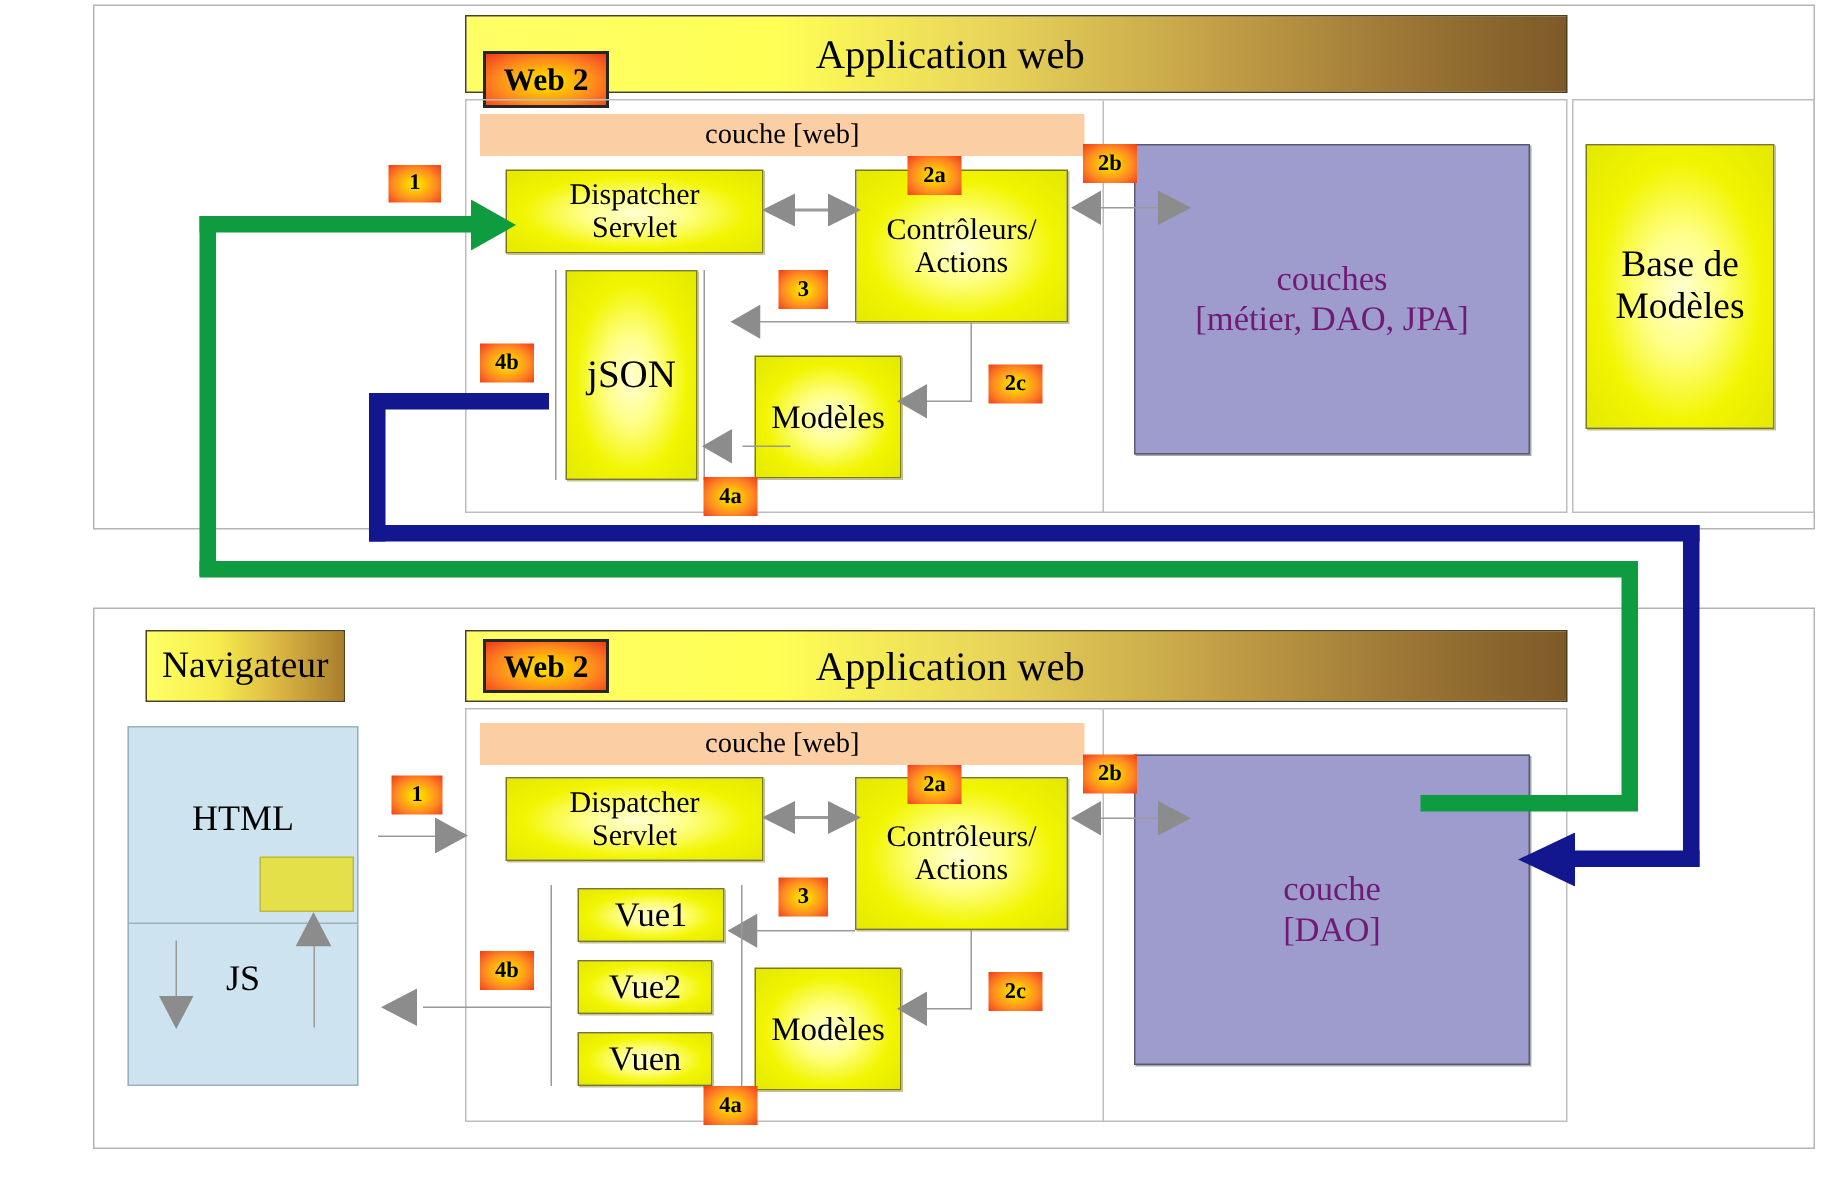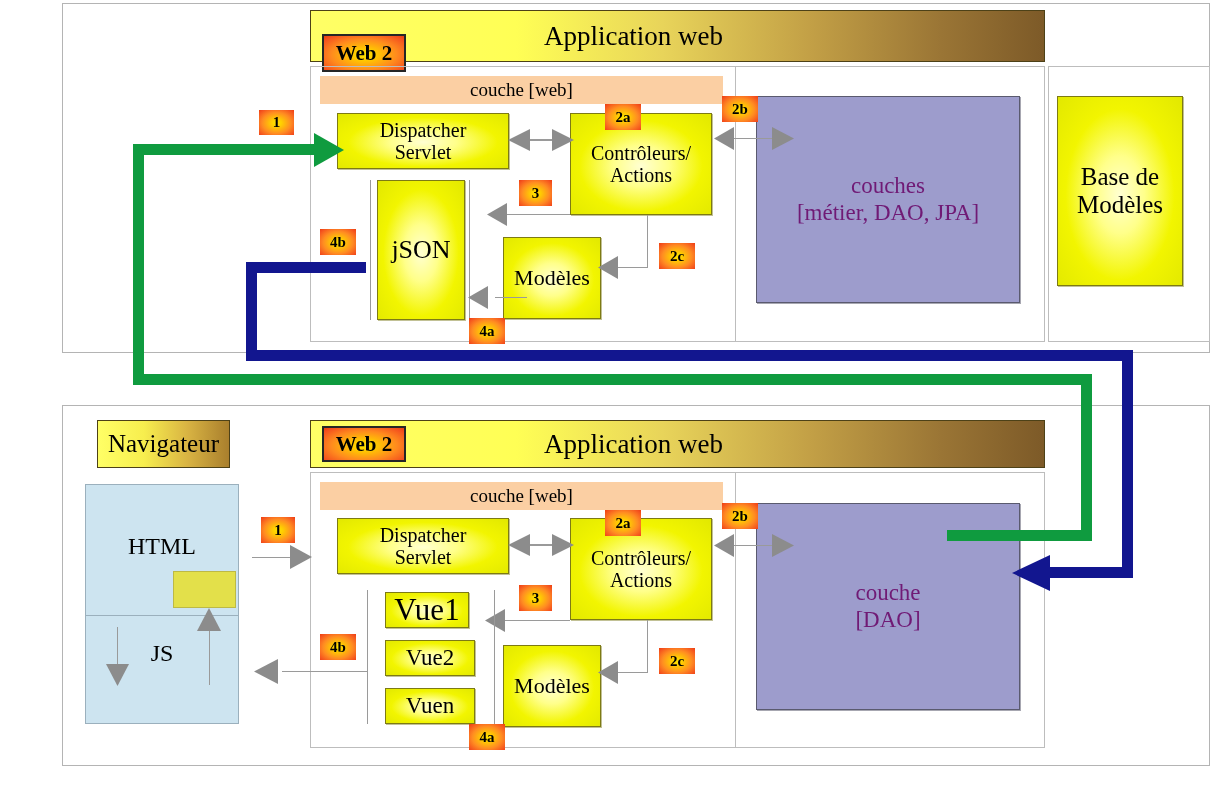--- a/index.html
+++ b/index.html
@@ -192,21 +192,21 @@
   <div class="ybox" style="left:337px;top:518px;width:172px;height:56px;flex-direction:column;">
     <span>Dispatcher</span>
     <span>Servlet</span>
   </div>
 
   <div class="ybox" style="left:570px;top:518px;width:142px;height:102px;flex-direction:column;">
     <span>Contrôleurs/</span>
     <span>Actions</span>
   </div>
 
-  <div class="ybox" style="left:385px;top:592px;width:84px;height:36px;font-size:31px;text-align:center;">Vue1</div>
+  <div class="ybox" style="left:385px;top:592px;width:98px;height:36px;font-size:23px;text-align:center;">Vue1</div>
   <div class="ybox" style="left:385px;top:640px;width:90px;height:36px;font-size:23px;">Vue2</div>
   <div class="ybox" style="left:385px;top:688px;width:90px;height:36px;font-size:23px;">Vuen</div>
 
   <div class="ybox" style="left:503px;top:645px;width:98px;height:82px;font-size:22px;">Modèles</div>
 
   <div class="pbox" style="left:756px;top:503px;width:264px;height:207px;flex-direction:column;">
     <span>couche</span>
     <span>[DAO]</span>
   </div>
 

